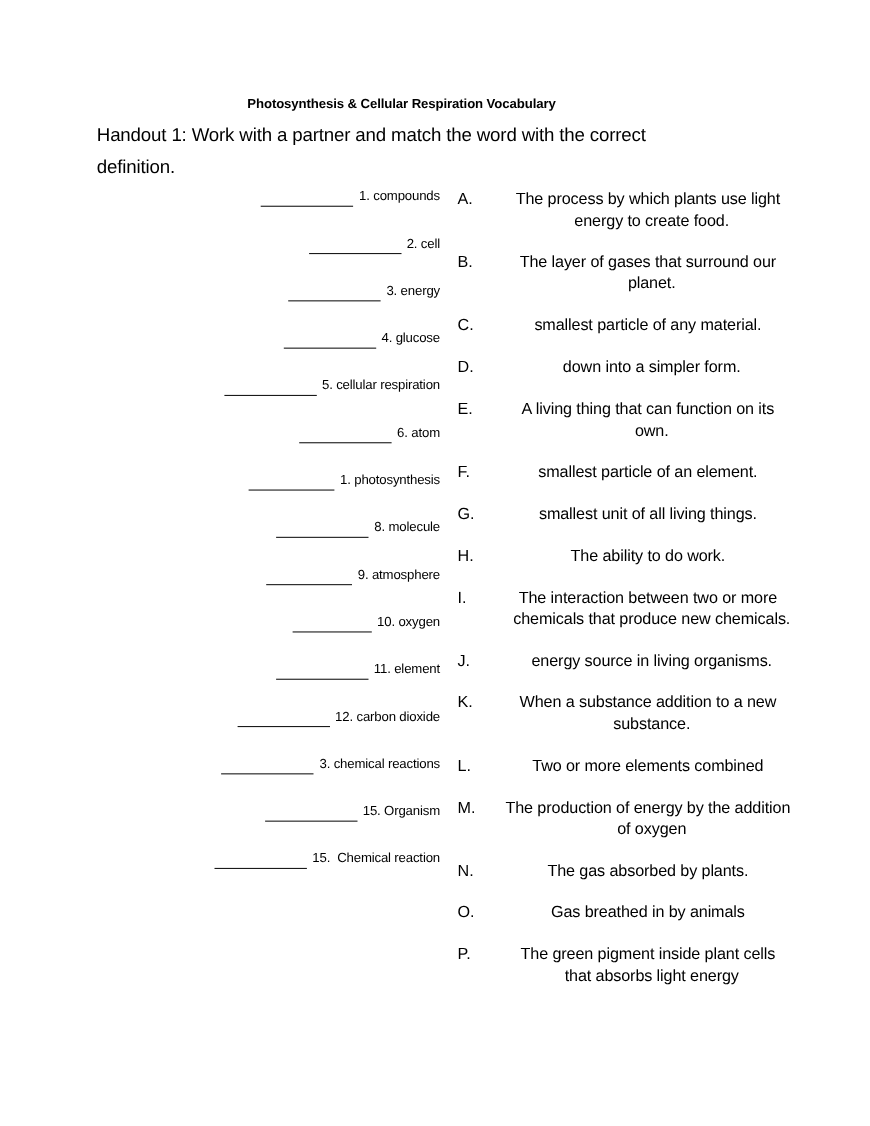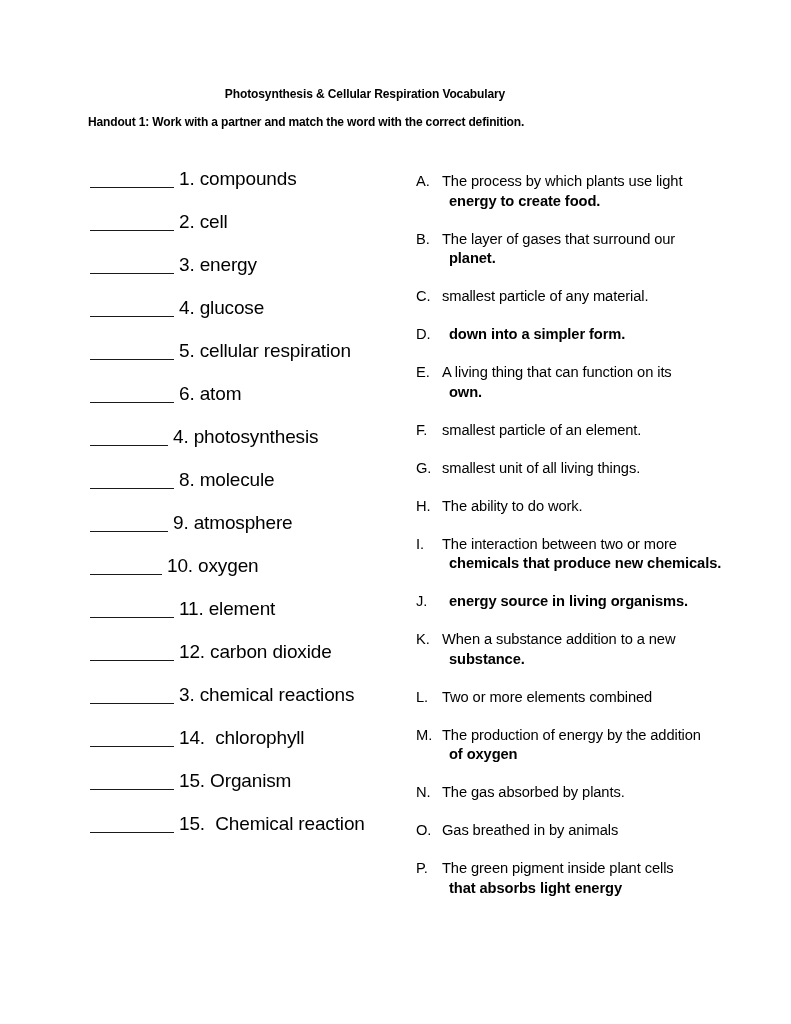--- a/index.html
+++ b/index.html
@@ -38,24 +38,23 @@
     letter-spacing: -0.1px;
     line-height: 20px;
     white-space: nowrap;
   }
 
   .instructions {
     position: absolute;
     top: 108px;
     left: 88px;
     width: 570px;
-    font-size: 12px;
+    font-size: 17px;
     line-height: 29px;
     letter-spacing: -0.15px;
-    font-weight: bold;
   }
 
   
   .columns {
     position: absolute;
     top: 168px;
     left: 0;
     width: 791px;
   }
 
@@ -64,23 +63,24 @@
     position: absolute;
     top: 0;
     left: 90px;
     width: 310px;
   }
   .term-row {
     position: relative;
     height: 43px;
     display: flex;
     align-items: flex-start;
-    font-size: 19px;
+    font-size: 12px;
     letter-spacing: -0.15px;
     white-space: pre;
+    justify-content: flex-end;
   }
   .term-blank {
     display: inline-block;
     border-bottom: 1.6px solid #1a1a1a;
     height: 19px;
     margin-right: 2px;
     flex: 0 0 auto;
   }
   .term-blank.w-long  { width: 84px; }
   .term-blank.w-mid   { width: 78px; }
@@ -110,53 +110,52 @@
   .def-letter {
     flex: 0 0 26px;
     width: 26px;
     font-size: 14.7px;
     line-height: 19.5px;
   }
   .def-text {
     flex: 1 1 auto;
     text-indent: 0;
     padding-left: 0;
+    text-align: center;
   }
   .def-text .cont {
     display: block;
     padding-left: 7px;
-    font-weight: bold;
   }
 </style>
 </head>
 <body>
 
 <div class="page">
 
   <div class="doc-title">Photosynthesis &amp; Cellular Respiration Vocabulary</div>
 
   <div class="instructions">Handout 1: Work with a partner and match the word with the correct definition.</div>
 
   <div class="columns">
 
     <div class="terms">
         <div class="term-row"><span class="term-blank w-long"></span><span class="term-label">1. compounds</span></div>
         <div class="term-row"><span class="term-blank w-long"></span><span class="term-label">2. cell</span></div>
         <div class="term-row"><span class="term-blank w-long"></span><span class="term-label">3. energy</span></div>
         <div class="term-row"><span class="term-blank w-long"></span><span class="term-label">4. glucose</span></div>
         <div class="term-row"><span class="term-blank w-long"></span><span class="term-label">5. cellular respiration</span></div>
         <div class="term-row"><span class="term-blank w-long"></span><span class="term-label">6. atom</span></div>
-        <div class="term-row"><span class="term-blank w-mid"></span><span class="term-label">4. photosynthesis</span></div>
+        <div class="term-row"><span class="term-blank w-mid"></span><span class="term-label">1. photosynthesis</span></div>
         <div class="term-row"><span class="term-blank w-long"></span><span class="term-label">8. molecule</span></div>
         <div class="term-row"><span class="term-blank w-mid"></span><span class="term-label">9. atmosphere</span></div>
         <div class="term-row"><span class="term-blank w-short"></span><span class="term-label">10. oxygen</span></div>
         <div class="term-row"><span class="term-blank w-long"></span><span class="term-label">11. element</span></div>
         <div class="term-row"><span class="term-blank w-long"></span><span class="term-label">12. carbon dioxide</span></div>
         <div class="term-row"><span class="term-blank w-long"></span><span class="term-label">3. chemical reactions</span></div>
-        <div class="term-row"><span class="term-blank w-long"></span><span class="term-label">14.  chlorophyll</span></div>
         <div class="term-row"><span class="term-blank w-long"></span><span class="term-label">15. Organism</span></div>
         <div class="term-row"><span class="term-blank w-long"></span><span class="term-label">15.  Chemical reaction</span></div>
       </div>
 
     <div class="definitions">
         <div class="def-row">
           <span class="def-letter">A.</span>
           <span class="def-text"><span>The process by which plants use light</span><span class="cont">energy to create food.</span></span>
         </div>
         <div class="def-row">

